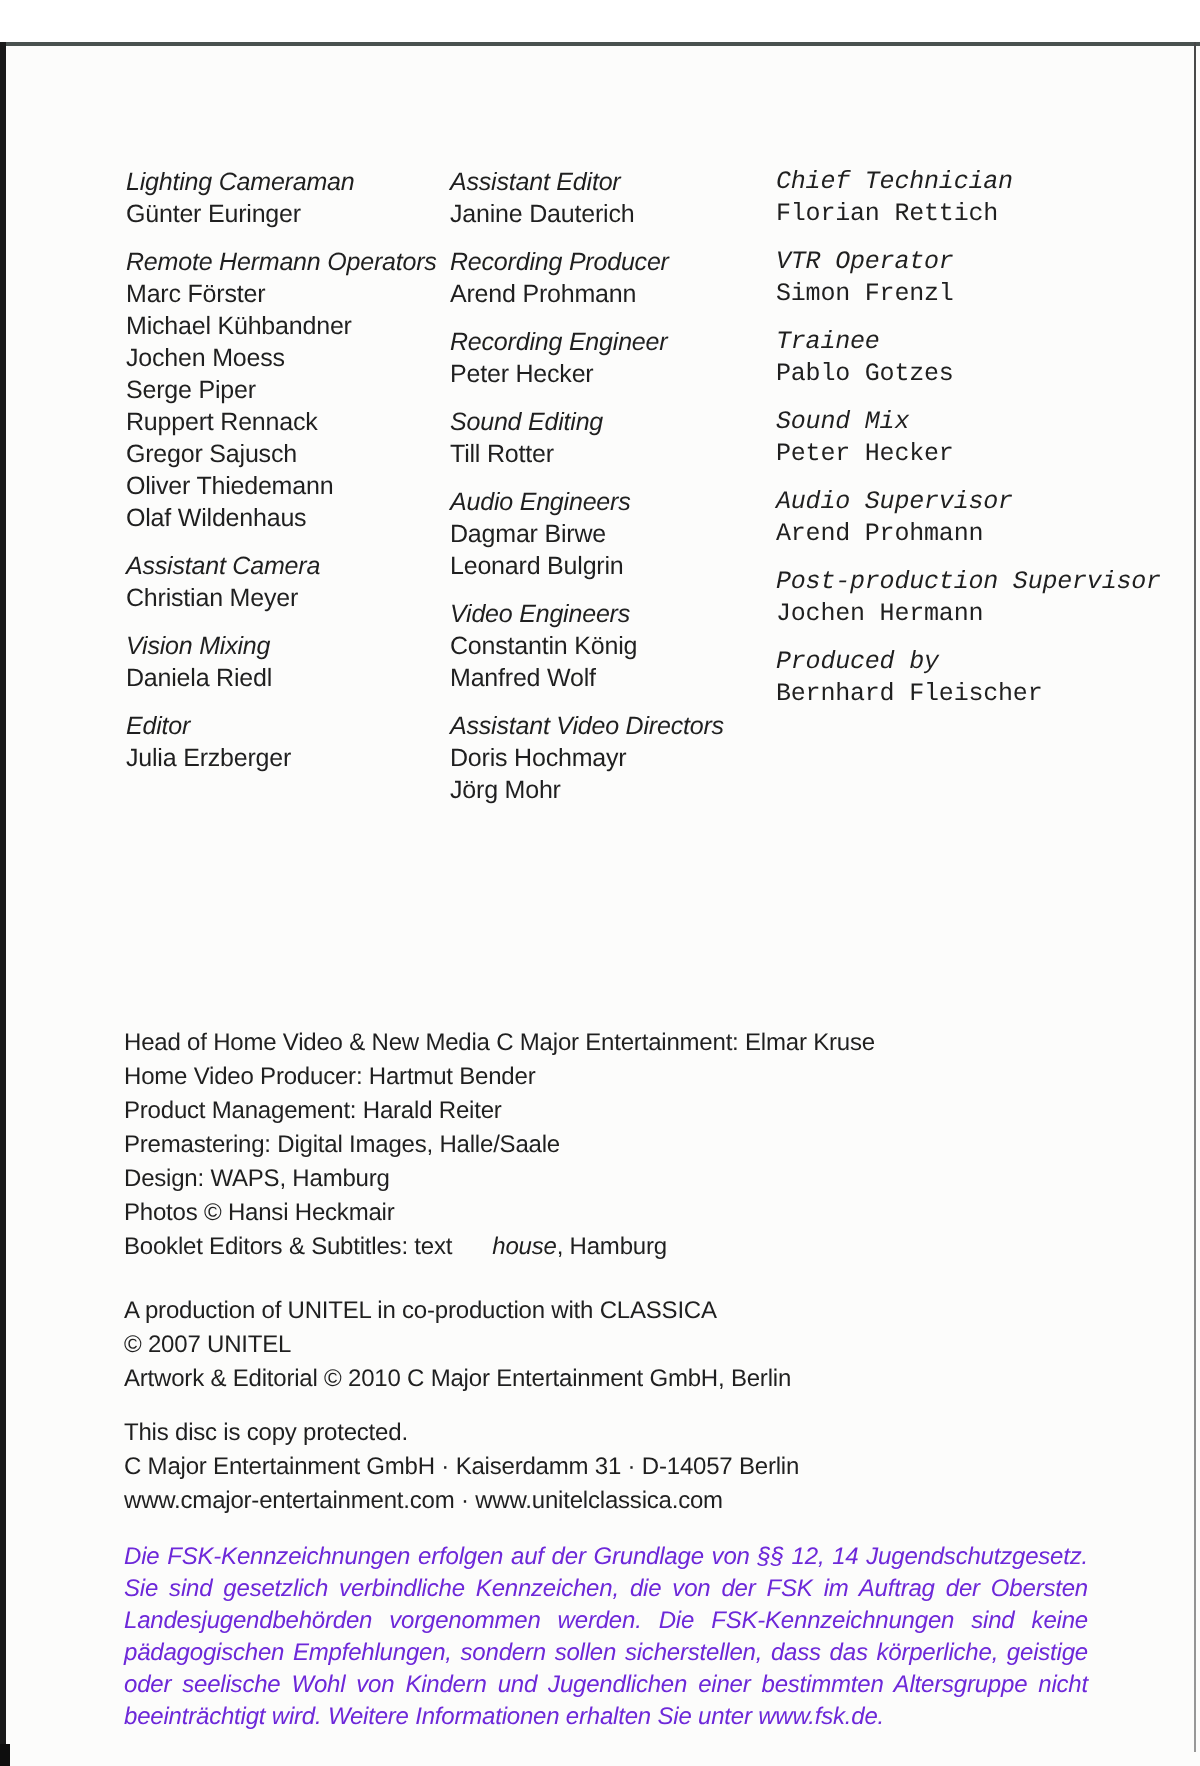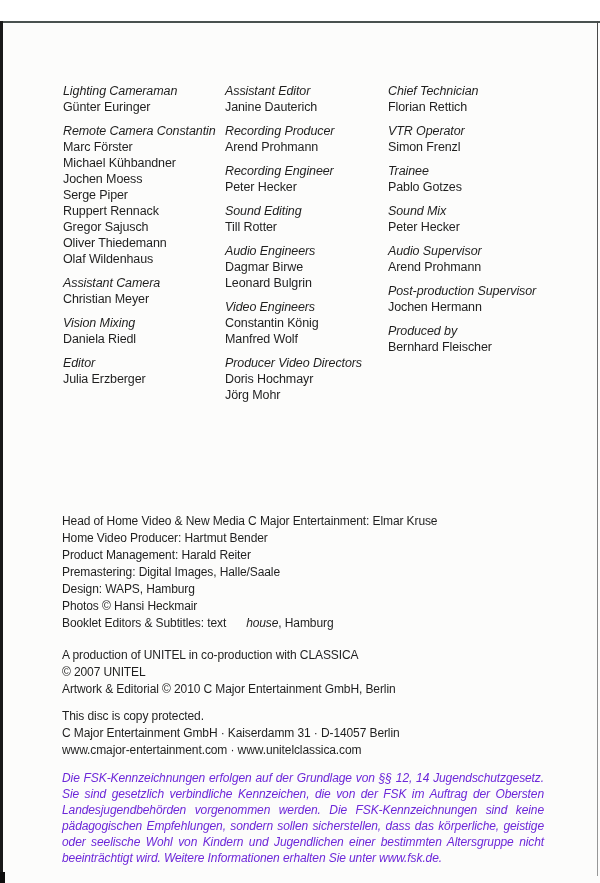--- a/index.html
+++ b/index.html
@@ -15,21 +15,21 @@
   .edge-left-bottom{position:absolute;left:0;bottom:4px;width:5px;height:28px;background:#0e0e0e;}
   .edge-right{position:absolute;top:0;right:2px;width:1px;height:855px;
     background:linear-gradient(to bottom,#474747,#7d7d7d 55%,#989898);}
   .edge-right-bottom{position:absolute;right:0;bottom:2px;width:3px;height:16px;background:#161616;}
 
   
   .credits{position:absolute;left:63px;top:62px;display:flex;font-size:12.5px;line-height:16px;}
   .credit-col{flex:0 0 auto;}
   .credit-col.c0{width:162px;}
   .credit-col.c1{width:163px;}
-  .credit-col.c2{width:195px;}
+  .credit-col.c2{width:195px;font-family:Liberation Mono, monospace;}
   .credit-entry{margin-bottom:8px;}
   .role{font-style:italic;}
 
   
   .block{position:absolute;left:62px;font-size:12px;line-height:17px;}
   #block-production{top:492px;}
   #block-company{top:626px;}
   #block-contact{top:687px;}
   .seg.italic{font-style:italic;padding-left:20px;}
 
@@ -46,21 +46,21 @@
   <div class="edge-right"></div>
   <div class="edge-right-bottom"></div>
 
   <div class="credits" id="credits">
       <div class="credit-col c0">
         <div class="credit-entry">
           <div class="role">Lighting Cameraman</div>
           <div class="name">Günter Euringer</div>
         </div>
         <div class="credit-entry">
-          <div class="role">Remote Camera Constantin</div>
+          <div class="role">Remote Hermann Operators</div>
           <div class="name">Marc Förster</div>
           <div class="name">Michael Kühbandner</div>
           <div class="name">Jochen Moess</div>
           <div class="name">Serge Piper</div>
           <div class="name">Ruppert Rennack</div>
           <div class="name">Gregor Sajusch</div>
           <div class="name">Oliver Thiedemann</div>
           <div class="name">Olaf Wildenhaus</div>
         </div>
         <div class="credit-entry">
@@ -97,21 +97,21 @@
           <div class="role">Audio Engineers</div>
           <div class="name">Dagmar Birwe</div>
           <div class="name">Leonard Bulgrin</div>
         </div>
         <div class="credit-entry">
           <div class="role">Video Engineers</div>
           <div class="name">Constantin König</div>
           <div class="name">Manfred Wolf</div>
         </div>
         <div class="credit-entry">
-          <div class="role">Producer Video Directors</div>
+          <div class="role">Assistant Video Directors</div>
           <div class="name">Doris Hochmayr</div>
           <div class="name">Jörg Mohr</div>
         </div>
       </div>
       <div class="credit-col c2">
         <div class="credit-entry">
           <div class="role">Chief Technician</div>
           <div class="name">Florian Rettich</div>
         </div>
         <div class="credit-entry">

